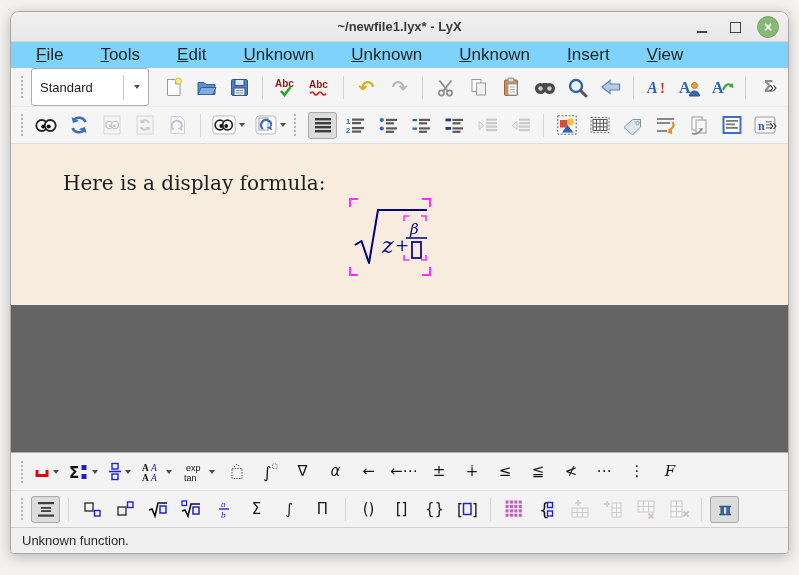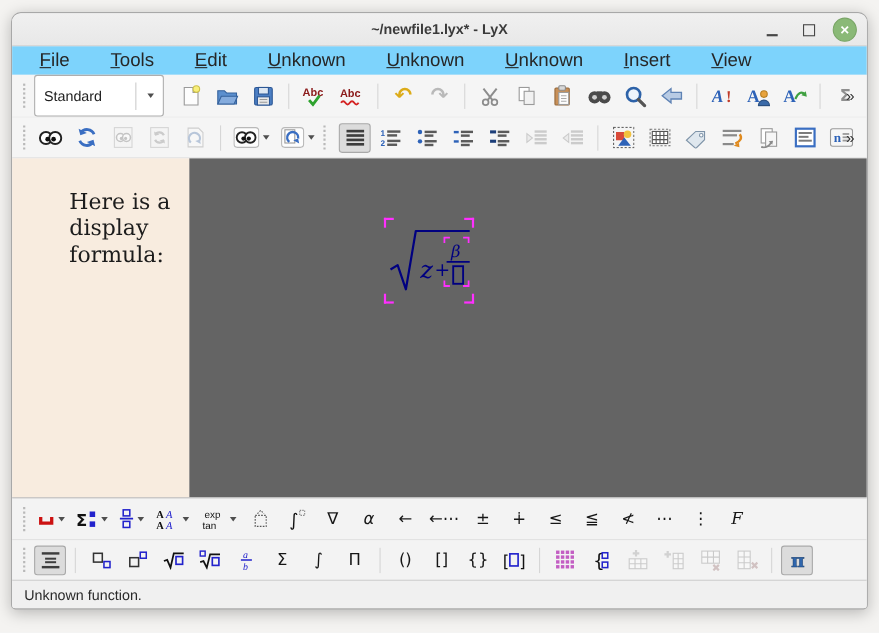--- a/index.html
+++ b/index.html
@@ -44,21 +44,21 @@
   .glyph { font-size: 15px; color: #161616; font-family: "DejaVu Sans", sans-serif; line-height: 1; white-space: nowrap; }
   .icon { display: flex; align-items: center; justify-content: center; }
   .tsep { width: 1px; height: 23px; background: #d6d6d6; margin: 0 4px; flex: 0 0 1px; }
   .grip { width: 4px; height: 22px; border-left: 2px dotted #b9b9b9; margin: 0 6px 0 1px; flex: 0 0 4px; }
   .chev { width: 0; height: 0; border-left: 3.5px solid transparent; border-right: 3.5px solid transparent; border-top: 4px solid #4e4e4e; margin-left: 3px; }
   .combo { height: 27px; width: 118px; background: #fff; border: 1px solid #aeaeae; border-radius: 3px; display: flex; align-items: center; padding: 18px 8px; margin-right: 10px; flex: 0 0 118px; }
   .combo-text { flex: 1; font-size: 13px; color: #222; }
   .combo-div { width: 1px; height: 25px; background: #cccccc; margin-right: 7px; }
   .overflow { margin-left: auto; padding: 0 5px; font-size: 14px; color: #333; flex: 0 0 auto; }
   
-  .editor { flex: 1; display: flex; flex-direction: row; min-height: 0; }
+  .editor { flex: 1; display: flex; flex-direction: column; min-height: 0; }
   .doc { flex: 0 0 161px; background: var(--doc-bg, #f8ecdf); position: relative; }
   .void { flex: 1; background: var(--void-bg, #646464); }
   .doc-text { position: absolute; left: 52px; top: 27px; font-family: "DejaVu Serif", serif; font-size: 20px; color: #1c1c1c; }
   .formula { position: absolute; left: 338px; top: 54px; width: 82px; height: 78px; }
   .corner { position: absolute; width: 9px; height: 9px; border: 0 solid var(--marker, #ff2fff); }
   .c-tl { left: 0; top: 0; border-left-width: 2px; border-top-width: 2px; }
   .c-tr { right: 0; top: 0; border-right-width: 2px; border-top-width: 2px; }
   .c-bl { left: 0; bottom: 0; border-left-width: 2px; border-bottom-width: 2px; }
   .c-br { right: 0; bottom: 0; border-right-width: 2px; border-bottom-width: 2px; }
   .mz { font: italic 22px "DejaVu Serif", serif; fill: var(--ink, #000080); }

